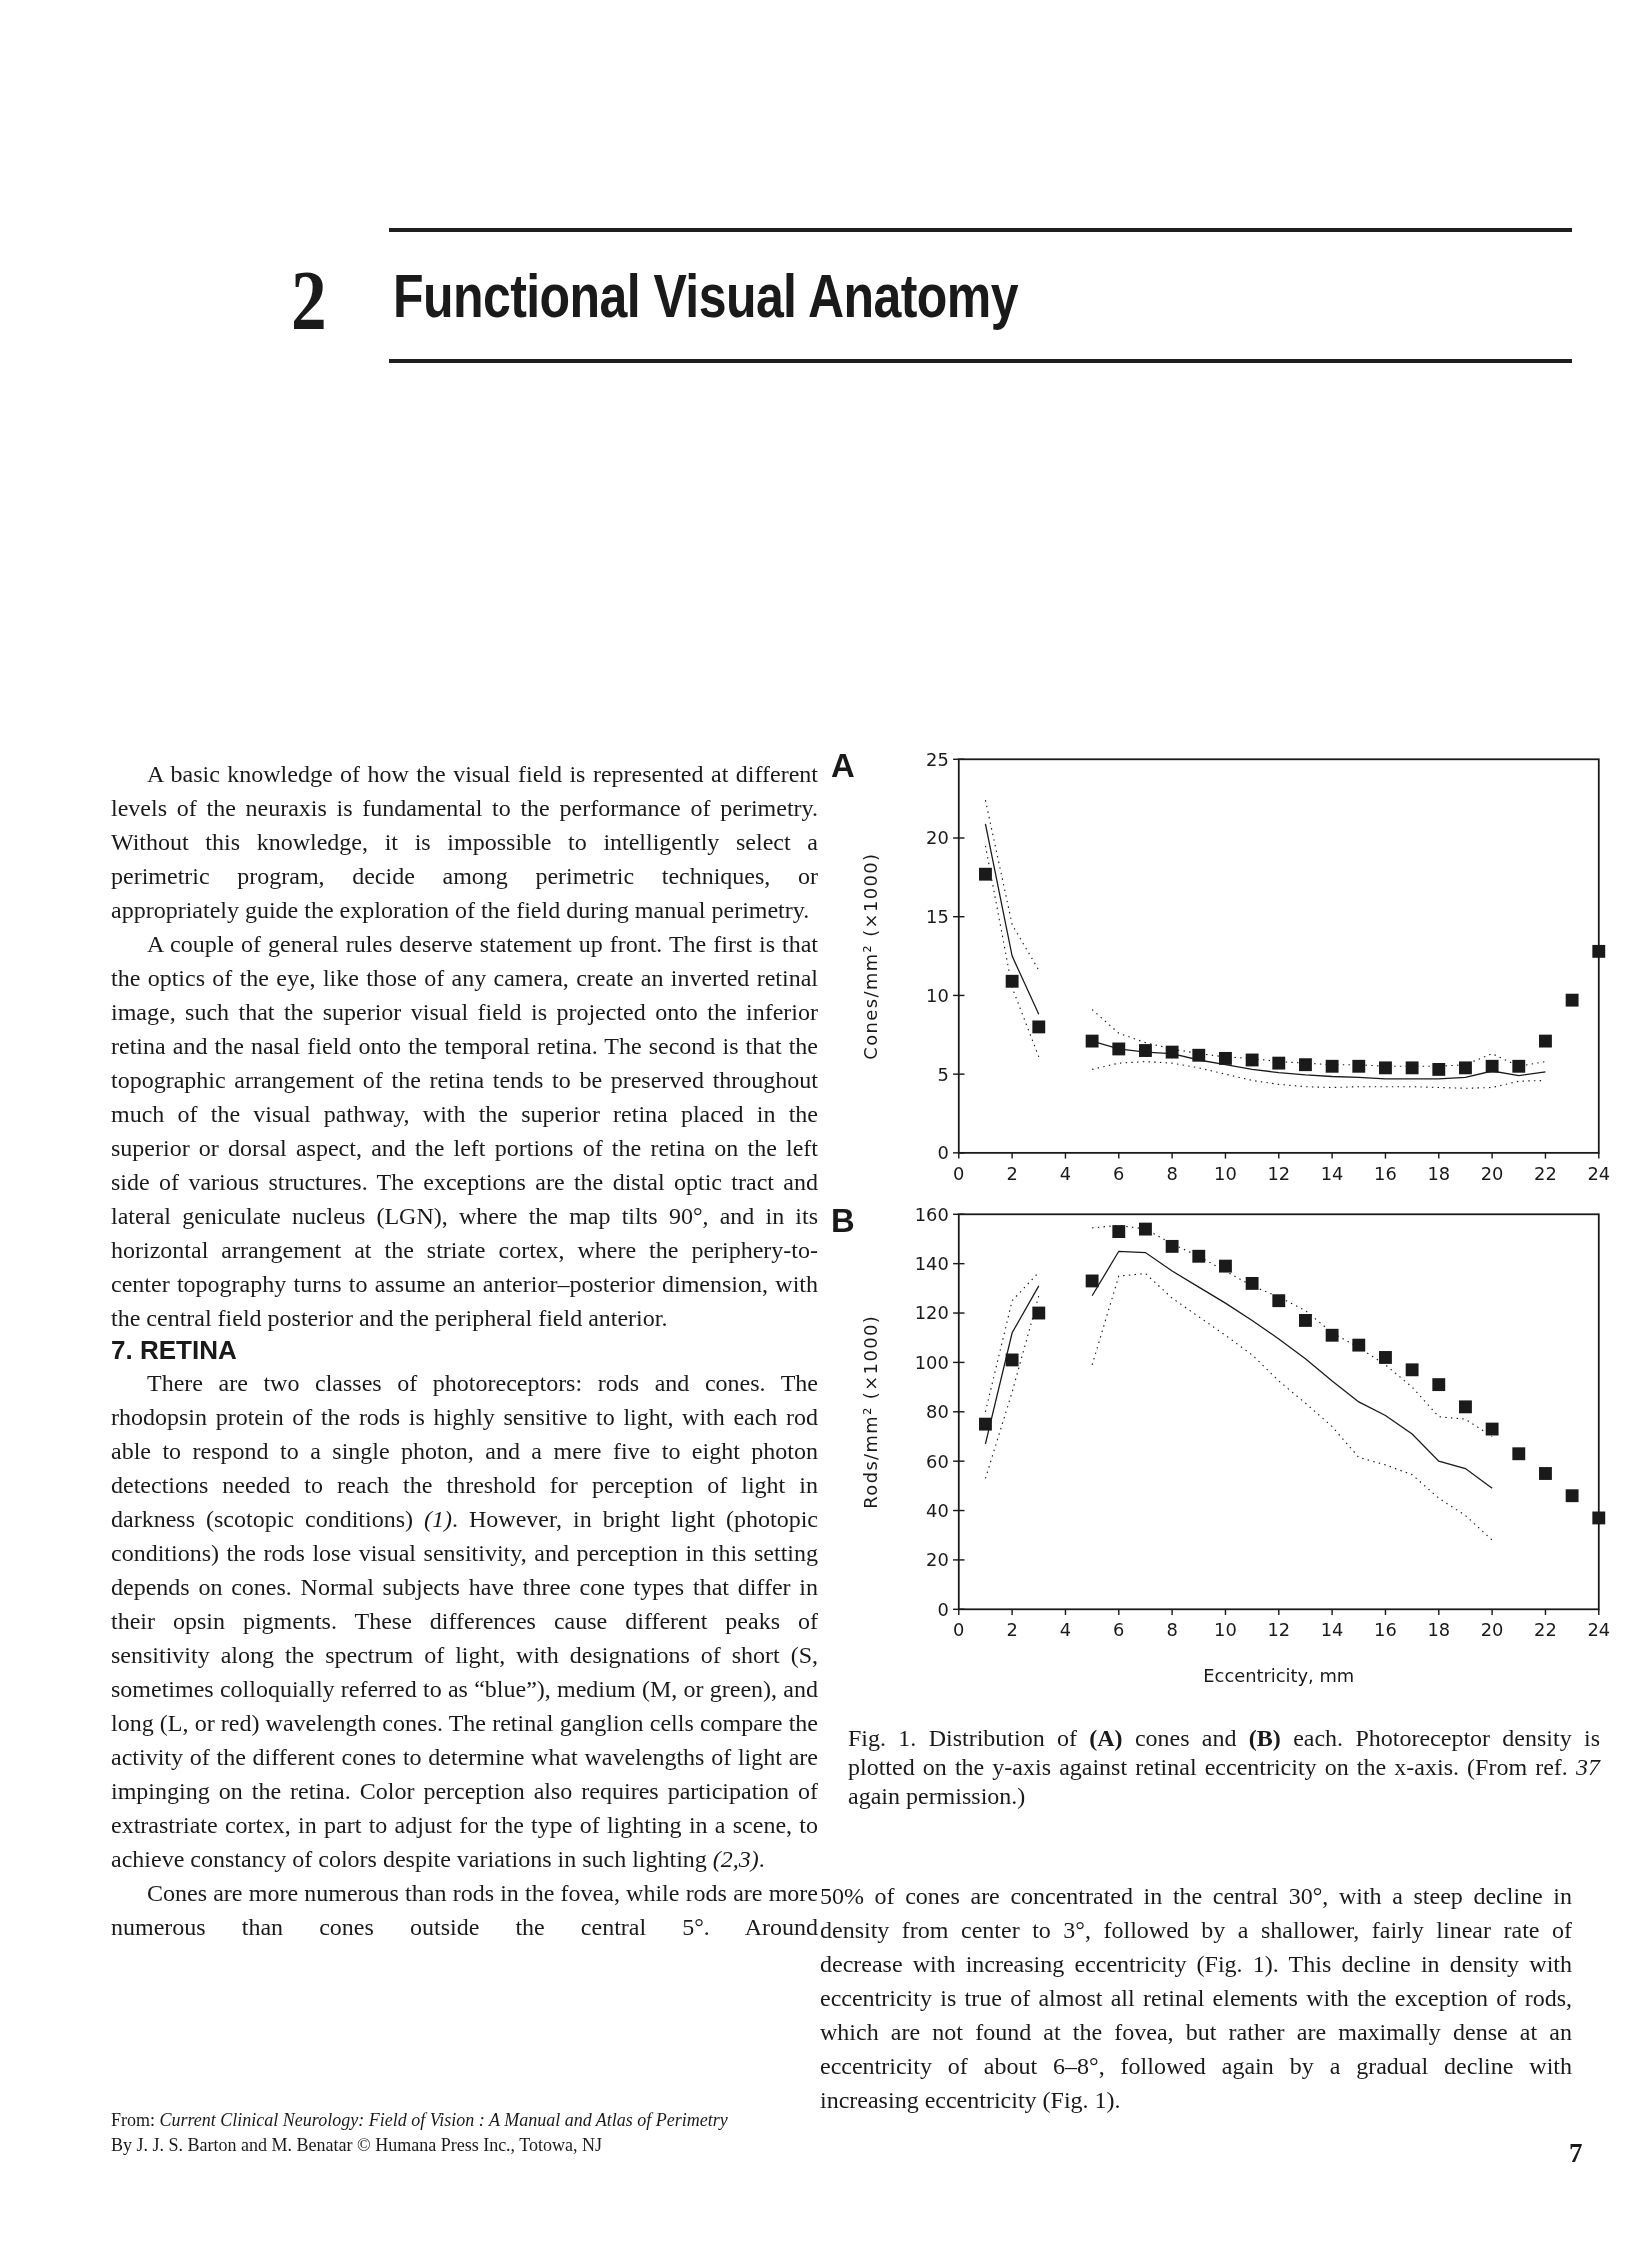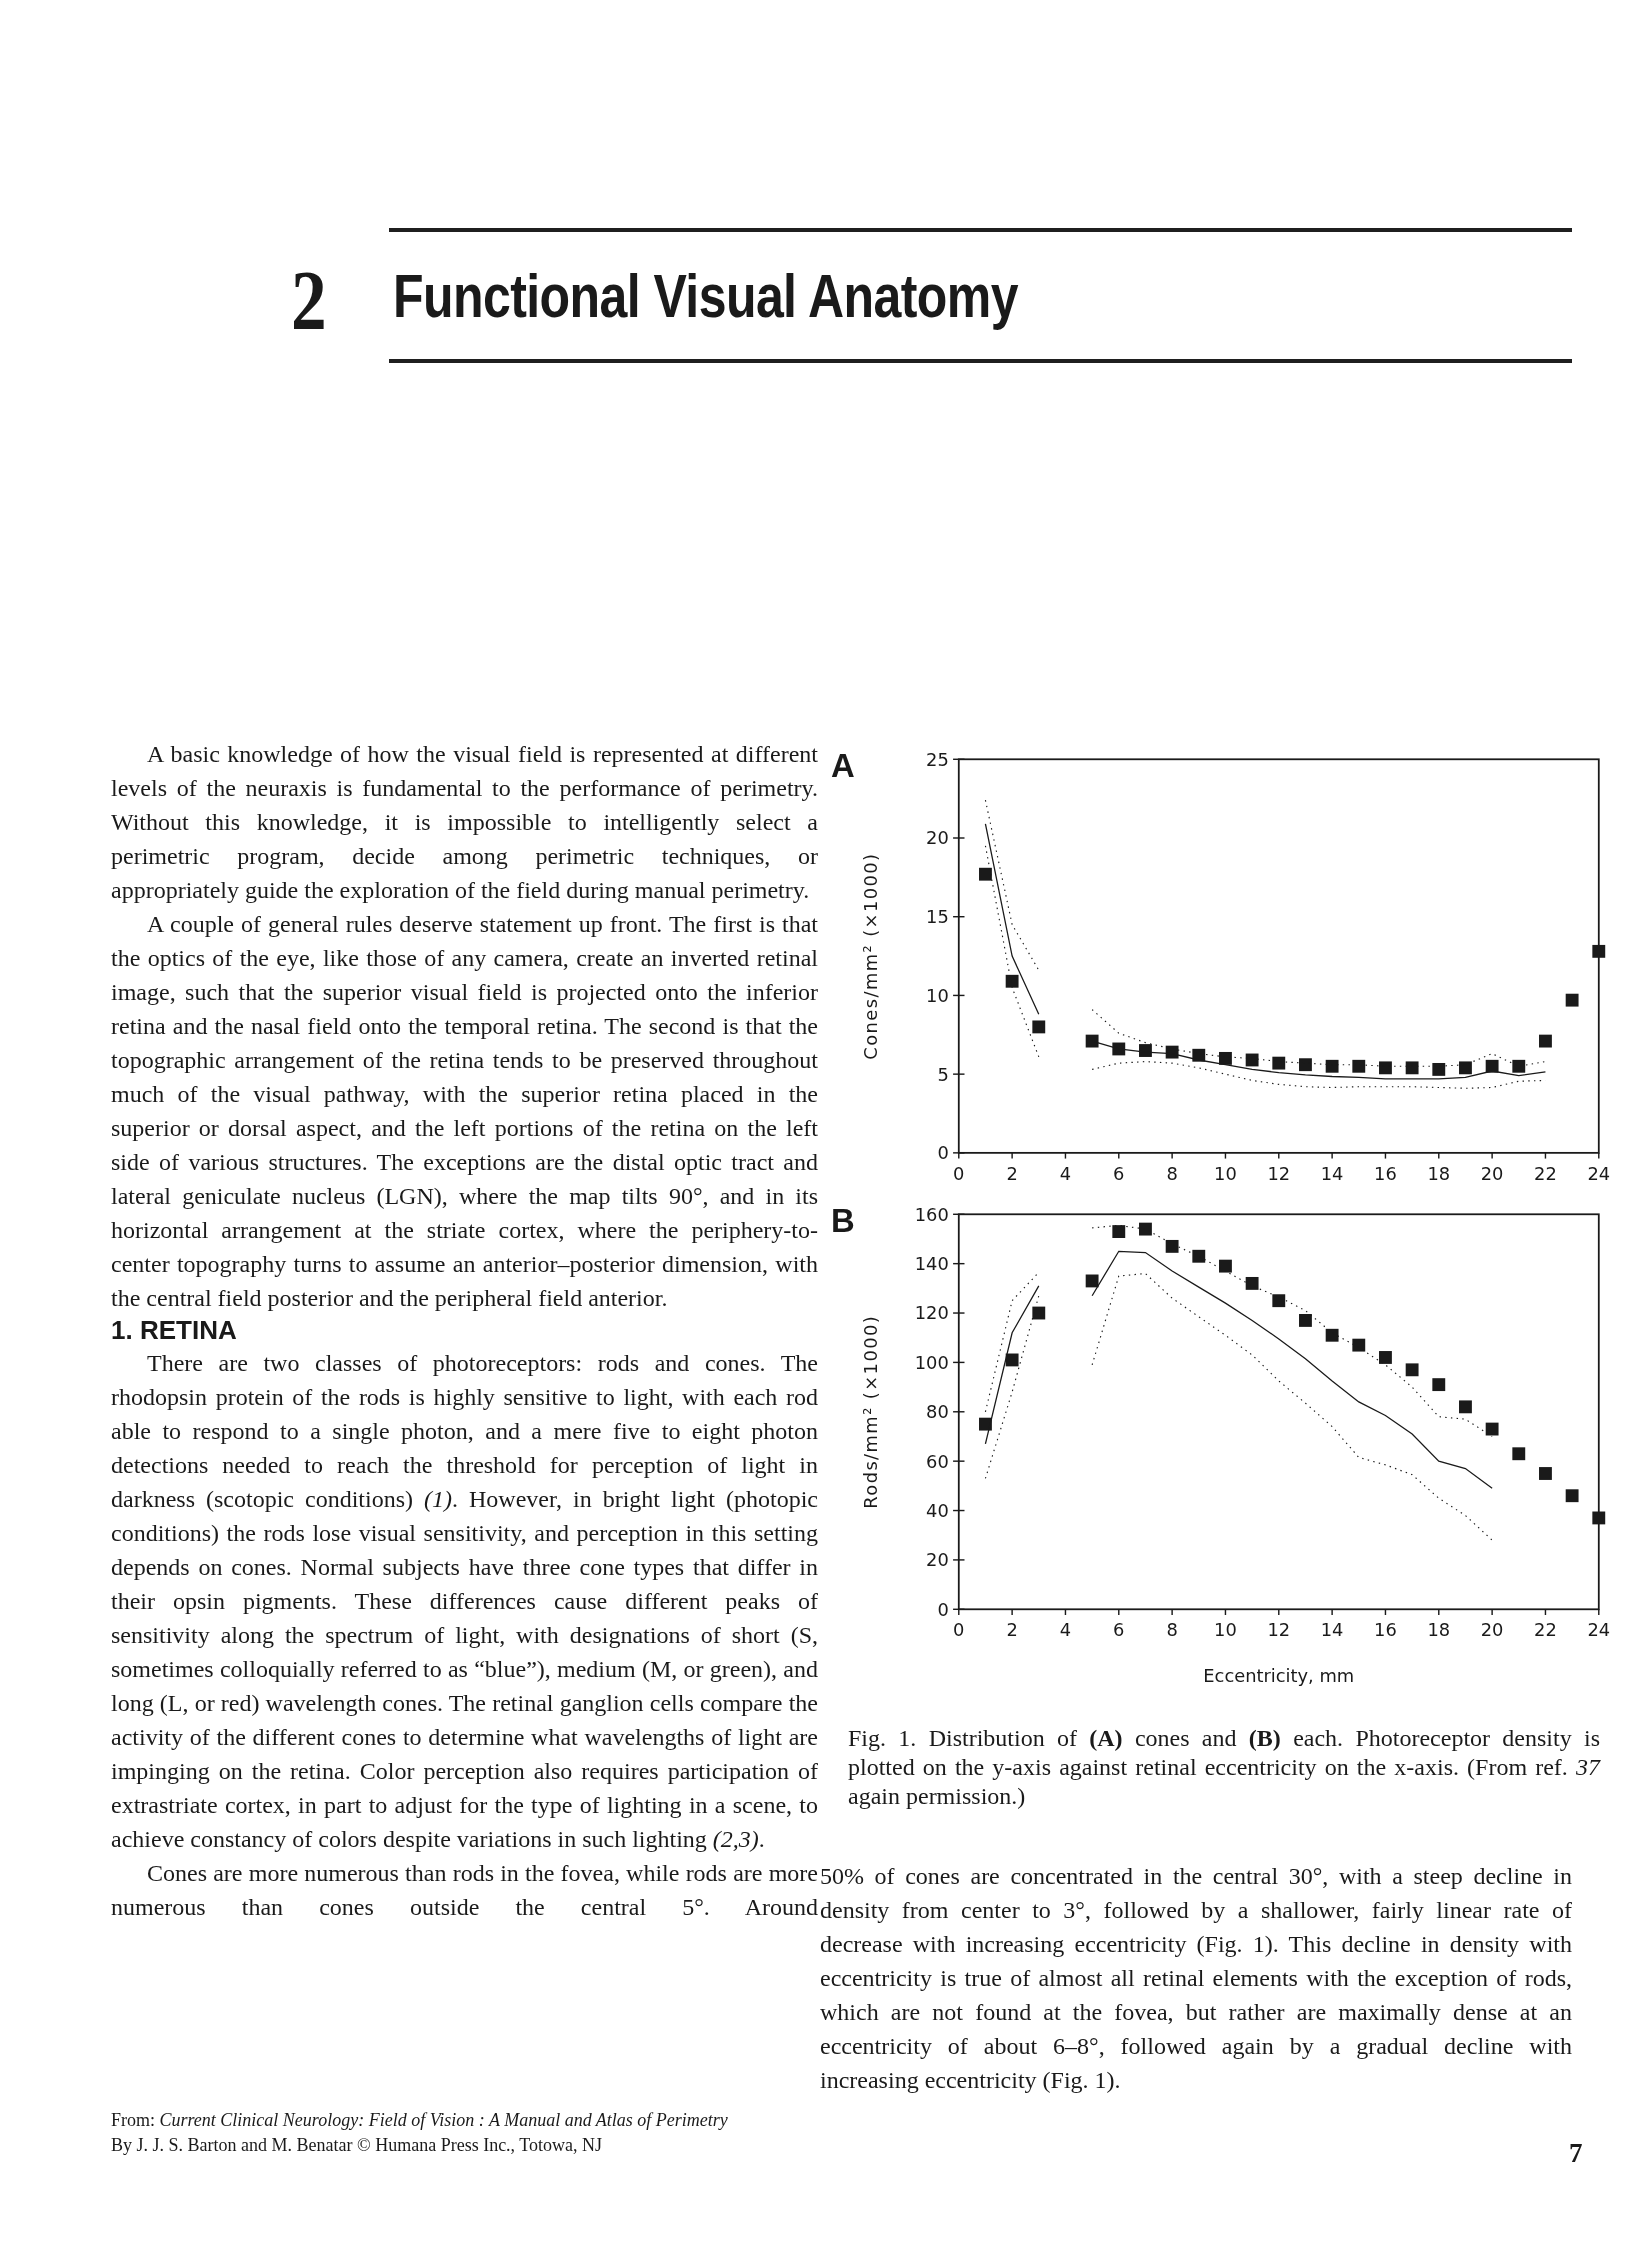--- a/index.html
+++ b/index.html
@@ -1,20 +1,20 @@
 <!DOCTYPE html>
 <html style="font-size:11.4px"><head>
 <meta charset="utf-8">
 <style>
   html, body { margin:0; padding:0; background:#ffffff; }
   body { width:1649px; height:2250px; position:relative; overflow:hidden; color:#1a1a1a; font-family:"Liberation Serif", serif; }
   .rule { position:absolute; left:389px; width:1183px; height:3.6px; background:#1f1f1f; }
   #chap-num { position:absolute; left:291px; top:259px; font-family:"Liberation Serif", serif; font-weight:bold; font-size:84px; line-height:1; transform:scaleX(0.85); transform-origin:left top; }
   #chap-title { position:absolute; left:393px; top:266px; font-family:"Liberation Sans", sans-serif; font-weight:bold; font-size:61px; line-height:1; letter-spacing:-0.7px; transform:scaleX(0.82); transform-origin:left top; white-space:nowrap; }
-  .col { position:absolute; font-size:24px; line-height:34px; text-align:justify; }
+  .col { position:absolute; font-size:24px; line-height:34px; text-align:justify;margin-top:20px; }
   .col p { margin:0; text-indent:36px; }
   .col p.noindent { text-indent:0; }
   #left-col { left:111px; top:737px; width:707px; }
   #right-col { left:820px; top:1859px; width:752px; }
   .section-h { font-family:"Liberation Sans", sans-serif; font-weight:bold; font-size:26px; margin:20px 0 7.1px 0; line-height:31px; text-indent:0 !important; }
   .cite { font-style:italic; }
   #footer { position:absolute; left:111px; top:2108px; font-size:18px; line-height:25px; width:714px; }
   #footer .it { font-style:italic; }
   #page-num { position:absolute; left:1569px; top:2138px; font-size:27px; font-weight:bold; }
   #caption { position:absolute; left:848px; top:1724px; width:752px; font-size:24px; line-height:29px; text-align:justify; }
@@ -28,21 +28,21 @@
 <body>
 
 <div class="rule" style="top:228px;"></div>
 <div id="chap-num">2</div>
 <div id="chap-title">Functional Visual Anatomy</div>
 <div class="rule" style="top:359px;"></div>
 
 <div id="left-col" class="col">
   <p>A basic knowledge of how the visual field is represented at different levels of the neuraxis is fundamental to the performance of perimetry. Without this knowledge, it is impossible to intelligently select a perimetric program, decide among perimetric techniques, or appropriately guide the exploration of the field during manual perimetry.</p>
   <p>A couple of general rules deserve statement up front. The first is that the optics of the eye, like those of any camera, create an inverted retinal image, such that the superior visual field is projected onto the inferior retina and the nasal field onto the temporal retina. The second is that the topographic arrangement of the retina tends to be preserved throughout much of the visual pathway, with the superior retina placed in the superior or dorsal aspect, and the left portions of the retina on the left side of various structures. The exceptions are the distal optic tract and lateral geniculate nucleus (LGN), where the map tilts 90°, and in its horizontal arrangement at the striate cortex, where the periphery-to-center topography turns to assume an anterior–posterior dimension, with the central field posterior and the peripheral field anterior.</p>
-  <p class="section-h">1. RETINA</p>
+  <p class="section-h">7. RETINA</p>
   <p><span>There are two classes of photoreceptors: rods and cones. The rhodopsin protein of the rods is highly sensitive to light, with each rod able to respond to a single photon, and a mere five to eight photon detections needed to reach the threshold for perception of light in darkness (scotopic conditions) </span><span class="cite">(1)</span><span>. However, in bright light (photopic conditions) the rods lose visual sensitivity, and perception in this setting depends on cones. Normal subjects have three cone types that differ in their opsin pigments. These differences cause different peaks of sensitivity along the spectrum of light, with designations of short (S, sometimes colloquially referred to as “blue”), medium (M, or green), and long (L, or red) wavelength cones. The retinal ganglion cells compare the activity of the different cones to determine what wavelengths of light are impinging on the retina. Color perception also requires participation of extrastriate cortex, in part to adjust for the type of lighting in a scene, to achieve constancy of colors despite variations in such lighting </span><span class="cite">(2,3)</span><span>.</span></p>
   <p style="text-align-last:justify;">Cones are more numerous than rods in the fovea, while rods are more numerous than cones outside the central 5°. Around</p>
 </div>
 
 <div id="caption"><span>Fig. 1. Distribution of </span><b>(A)</b><span> cones and </span><b>(B)</b><span> each. Photoreceptor density is plotted on the y-axis against retinal eccentricity on the x-axis. (From ref. </span><i>37</i><span> again permission.)</span></div>
 
 <div id="right-col" class="col">
   <p class="noindent">50% of cones are concentrated in the central 30°, with a steep decline in density from center to 3°, followed by a shallower, fairly linear rate of decrease with increasing eccentricity (Fig. 1). This decline in density with eccentricity is true of almost all retinal elements with the exception of rods, which are not found at the fovea, but rather are maximally dense at an eccentricity of about 6–8°, followed again by a gradual decline with increasing eccentricity (Fig. 1).</p>
 </div>
 

